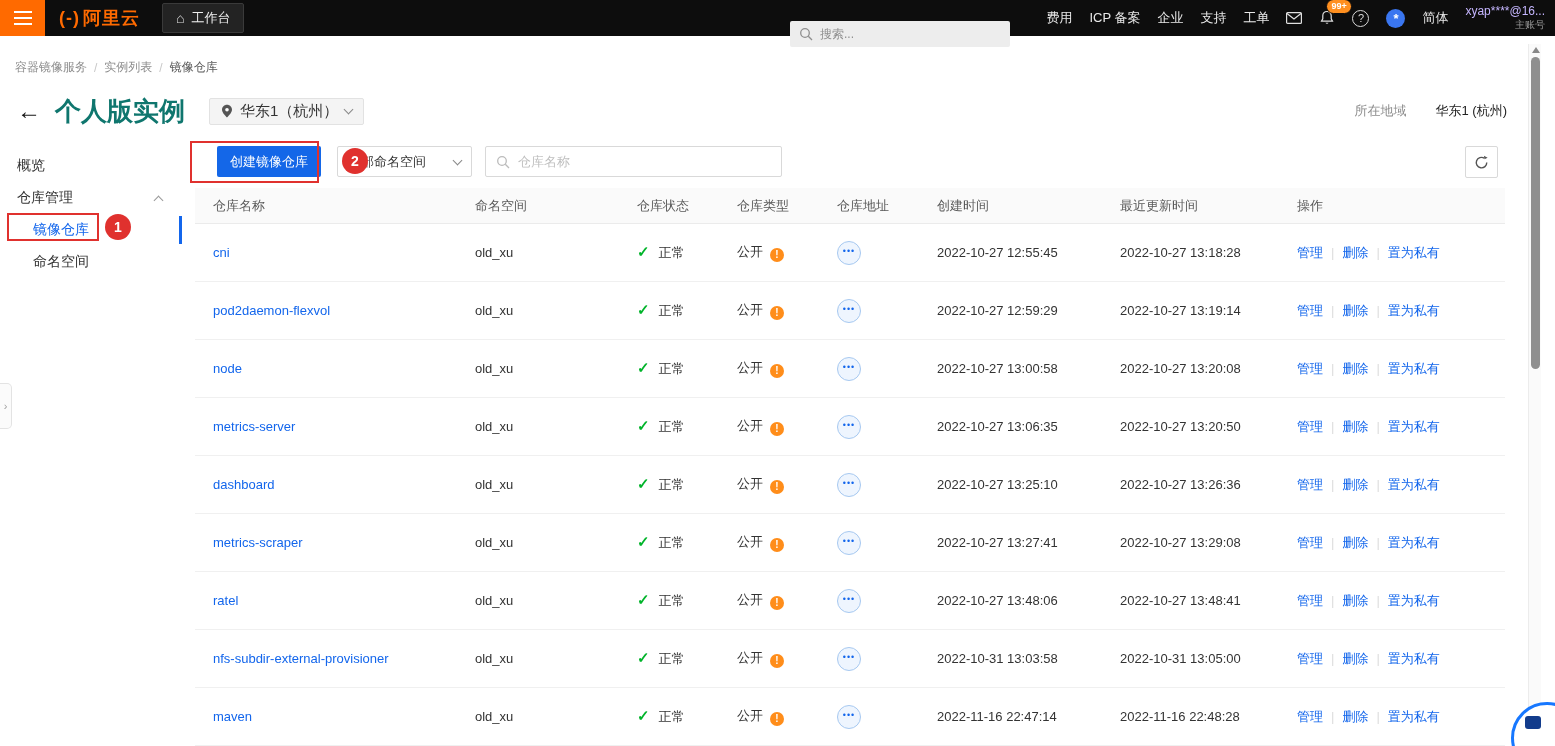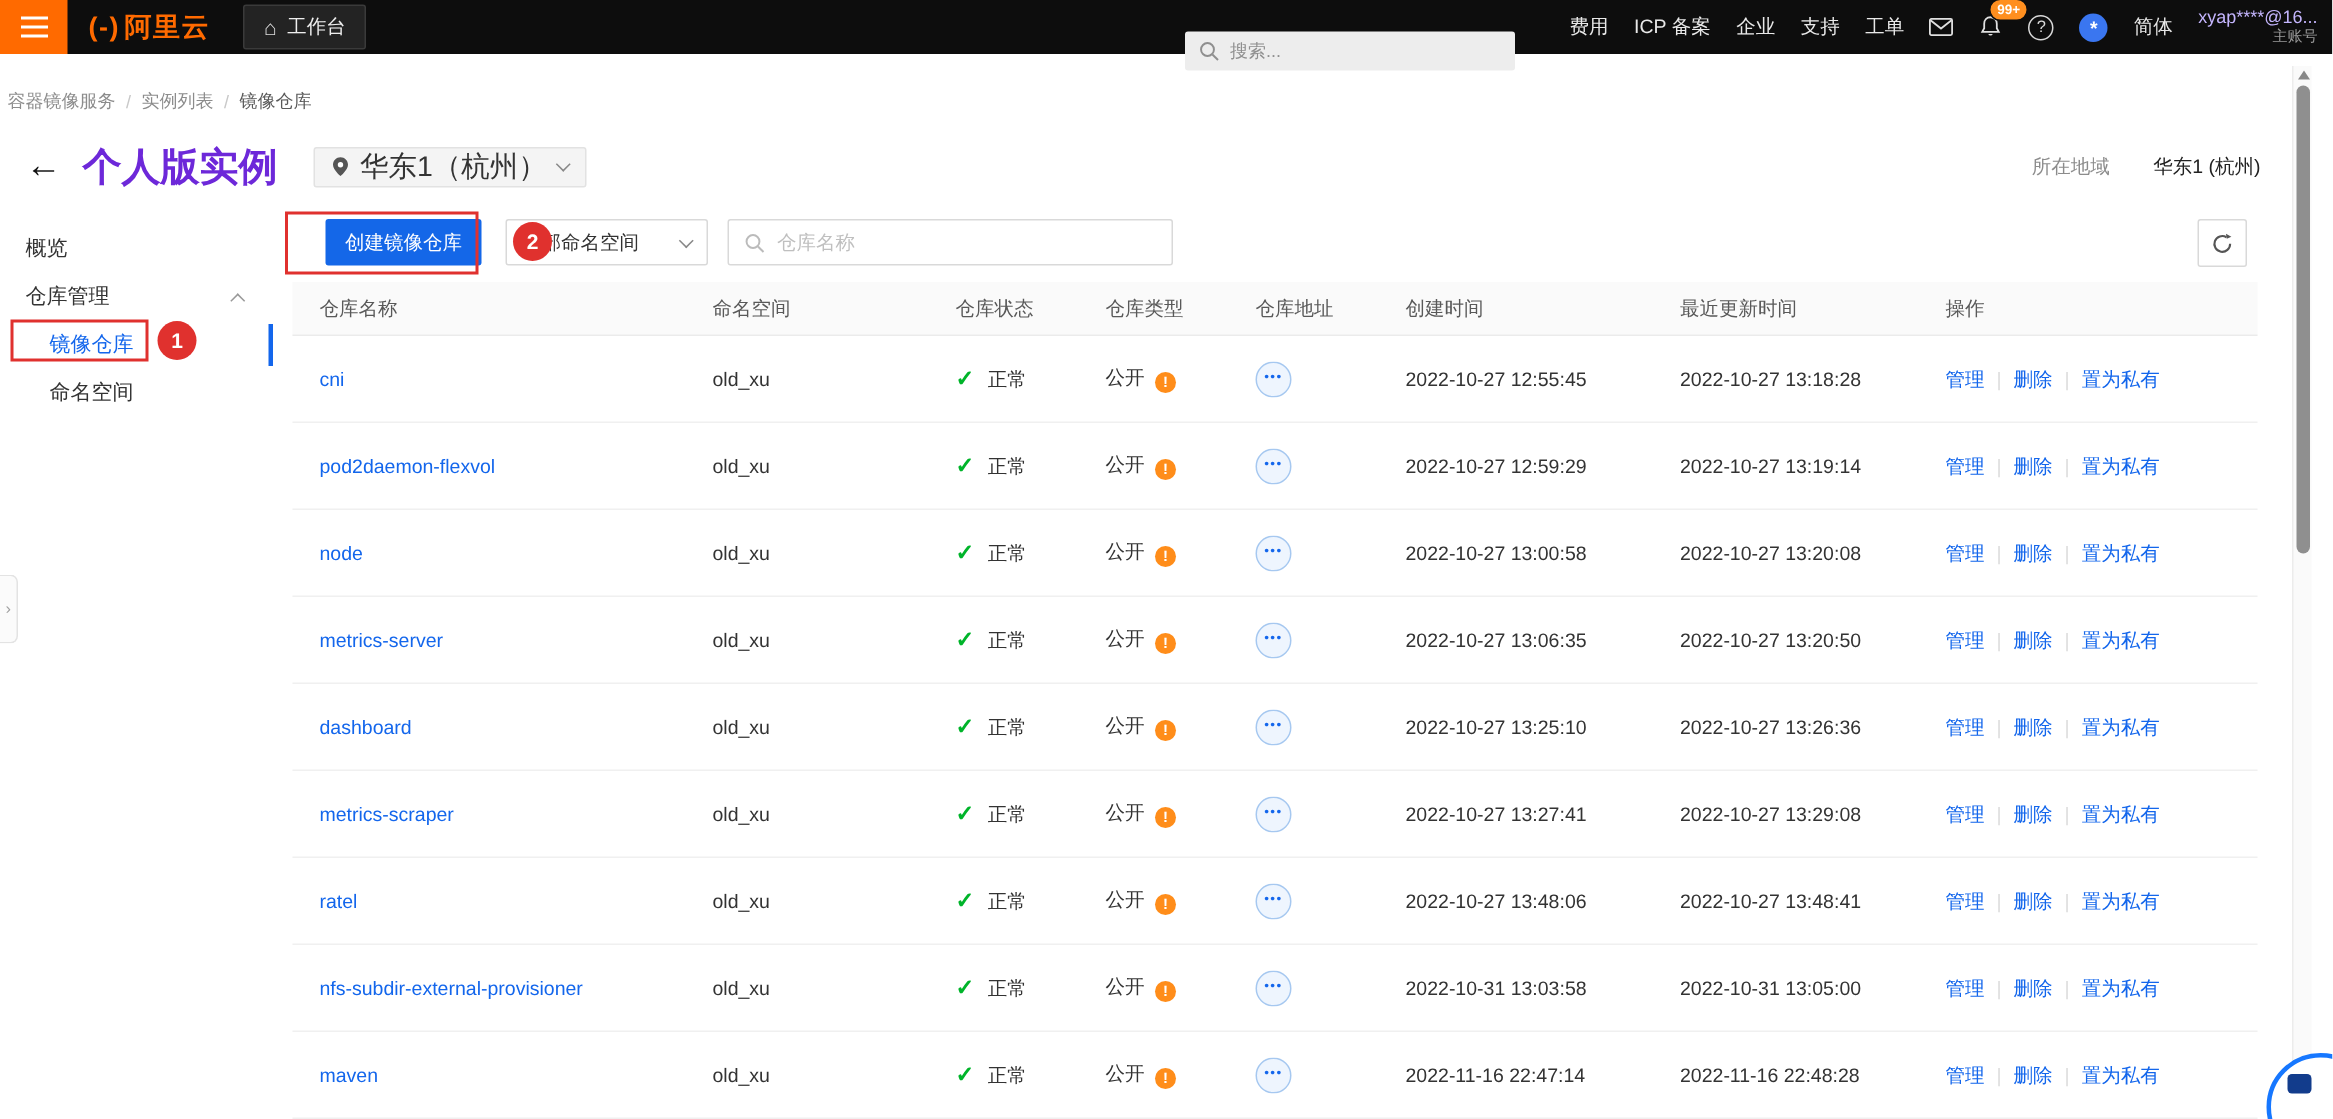--- a/index.html
+++ b/index.html
@@ -22,28 +22,28 @@
   .top-link { cursor:pointer; white-space:nowrap; }
   .icon-btn { position:relative; display:flex; align-items:center; cursor:pointer; }
   .badge { position:absolute; top:-11px; left:7px; background:#ff8f1f; color:#fff; font-size:9px; line-height:11px; padding:1px 4px; border-radius:8px; border:1px solid #0d0d0d; font-weight:bold; }
   .q-circle { width:17px; height:17px; border:1.2px solid #d8d8d8; border-radius:50%; display:flex; align-items:center; justify-content:center; font-size:11px; color:#d8d8d8; }
   .blue-circle { width:19px; height:19px; background:#3a76f0; border-radius:50%; display:flex; align-items:center; justify-content:center; color:#fff; font-size:13px; font-weight:bold; }
   .account { text-align:right; line-height:1.25; cursor:pointer; }
   .account .acct-name { font-size:12px; color:#c4b5fd; }
   .account .acct-type { font-size:10px; color:#9a9a9a; }
 
   
-  .breadcrumb { position:absolute; top:59px; left:5px; font-size:12px; color:#8c8c8c; display:flex; gap:7px; align-items:center; }
+  .breadcrumb { position:absolute; top:59px; left:15px; font-size:12px; color:#8c8c8c; display:flex; gap:7px; align-items:center; }
   .breadcrumb .crumb { cursor:pointer; }
   .breadcrumb .sep { color:#c8c8c8; }
   .breadcrumb .current { color:#595959; }
   .title-row { position:absolute; top:90px; left:17px; right:48px; height:42px; display:flex; align-items:center; }
   .back-arrow { font-size:24px; color:#111; margin-right:14px; cursor:pointer; line-height:1; }
-  .page-title { font-size:26px; font-weight:600; color:#6d28d9; }
-  .region-chip { margin-left:24px; height:27px; background:#f4f4f4; border:1px solid #e2e2e2; border-radius:2px; display:flex; align-items:center; gap:7px; padding:0 11px; font-size:19px; color:#333; cursor:pointer; }
+  .page-title { font-size:26px; font-weight:600; color:#0f766e; }
+  .region-chip { margin-left:24px; height:27px; background:#f4f4f4; border:1px solid #e2e2e2; border-radius:2px; display:flex; align-items:center; gap:7px; padding:0 11px; font-size:15px; color:#333; cursor:pointer; }
   .chev { width:7px; height:7px; border-right:1.5px solid #888; border-bottom:1.5px solid #888; transform:rotate(45deg); margin-top:-3px; }
   .chev.up { transform:rotate(-135deg); margin-top:4px; }
   .region-info { margin-left:auto; font-size:13px; display:flex; gap:29px; align-items:center; }
   .region-info .label { color:#8c8c8c; }
   .region-info .value { color:#222; }
 
   
   .sidebar { position:absolute; top:150px; left:0; width:182px; bottom:0; background:#fff; font-size:14px; color:#333; z-index:5; }
   .side-item { height:32px; display:flex; align-items:center; padding-left:17px; cursor:pointer; position:relative; }
   .side-group { height:32px; display:flex; align-items:center; padding-left:17px; padding-right:20px; cursor:pointer; }

